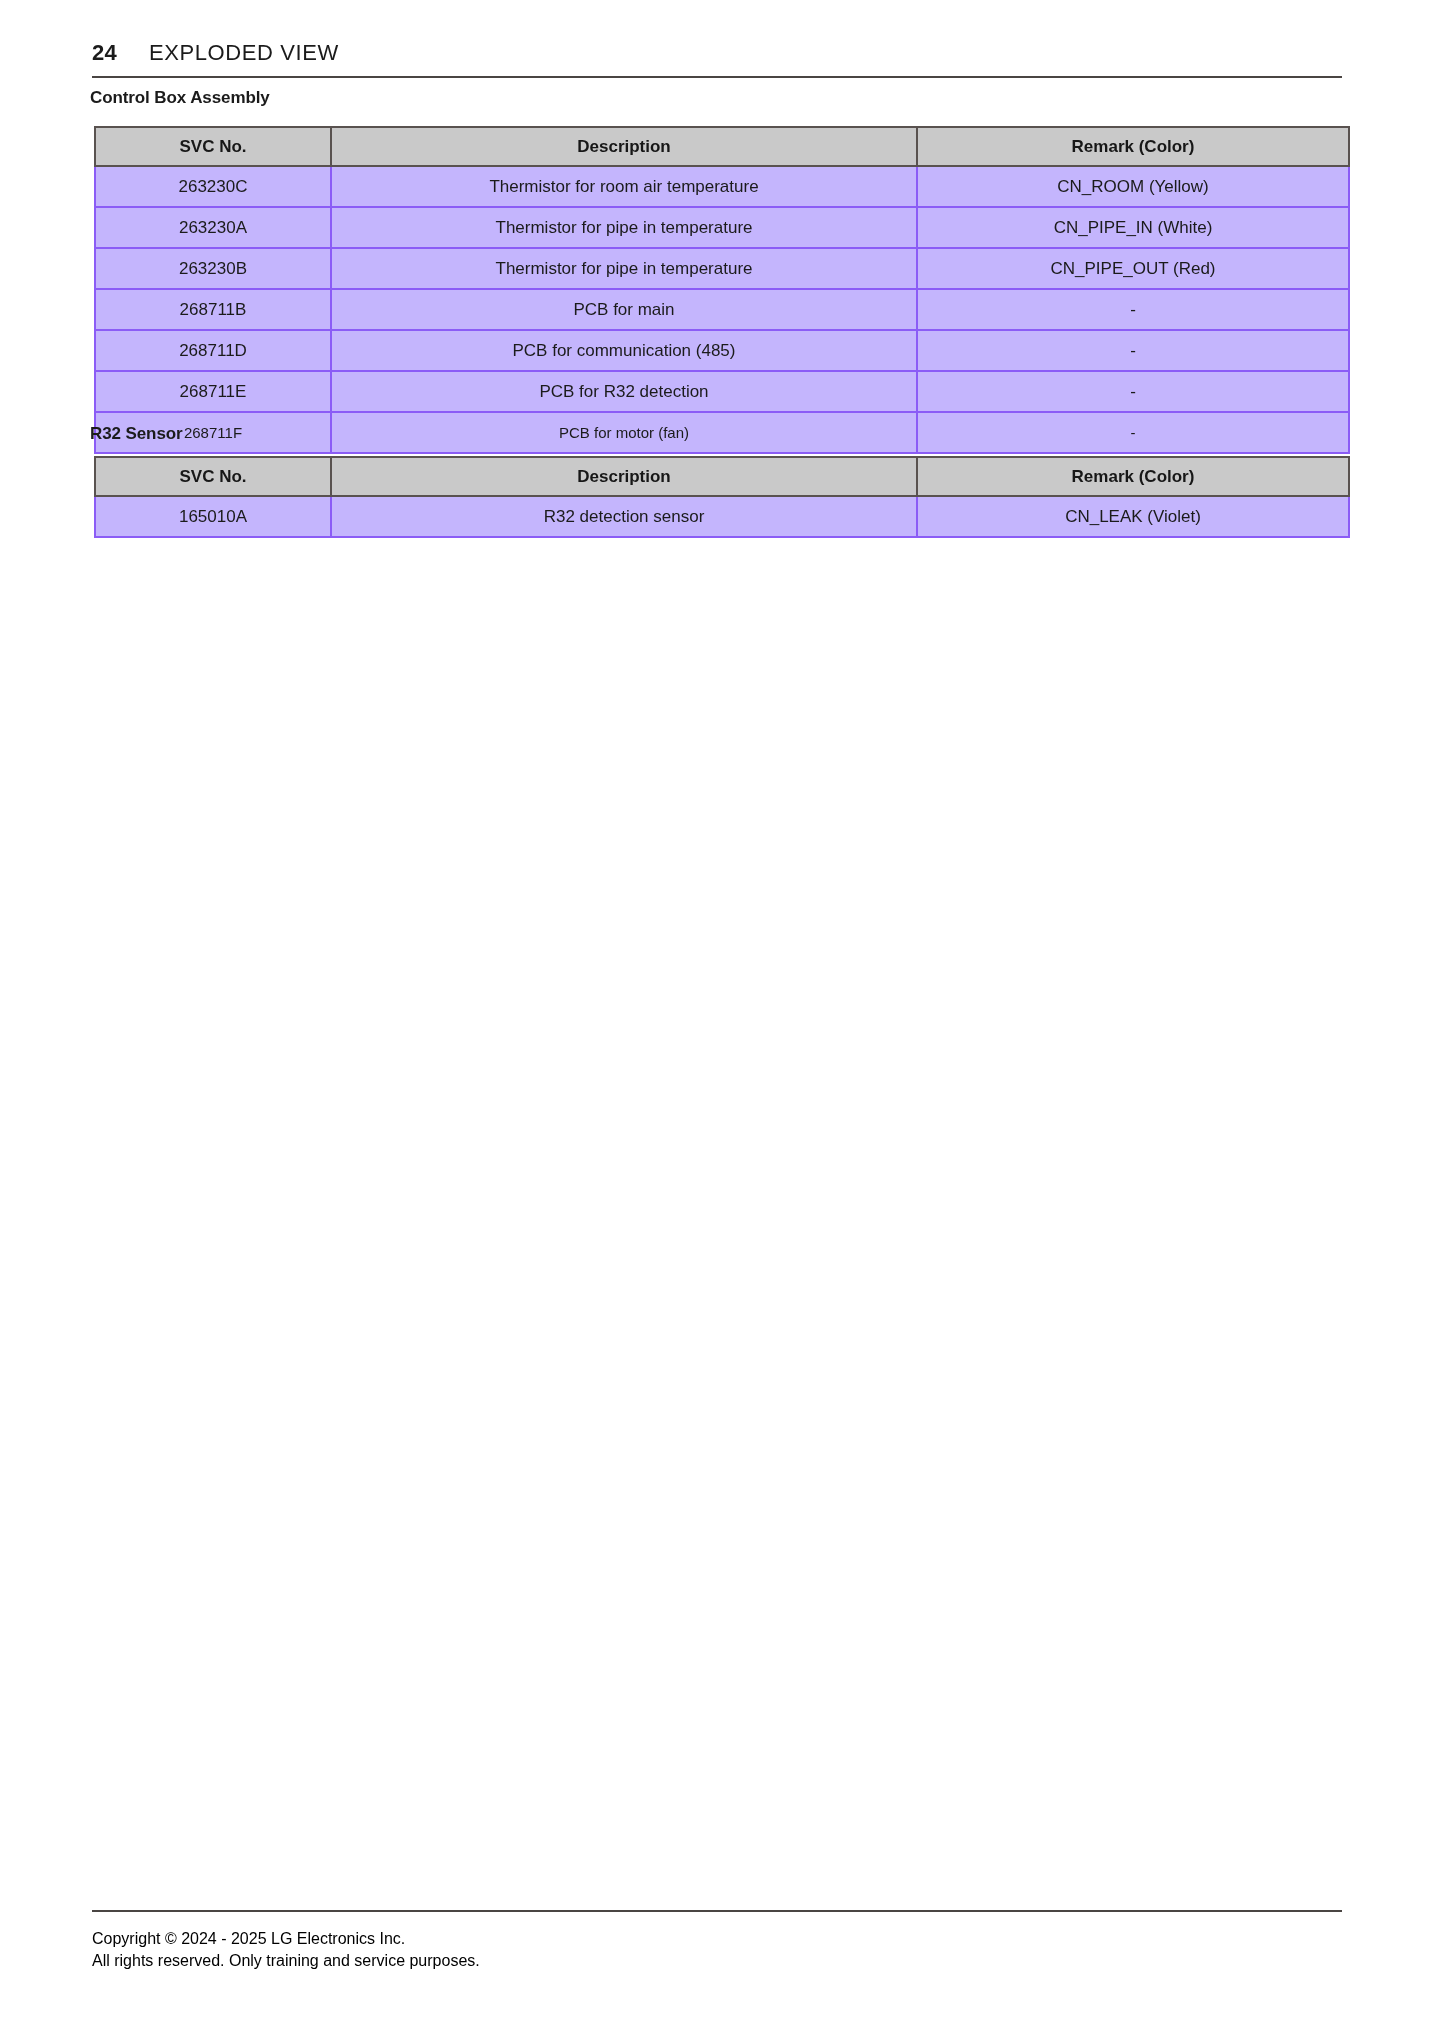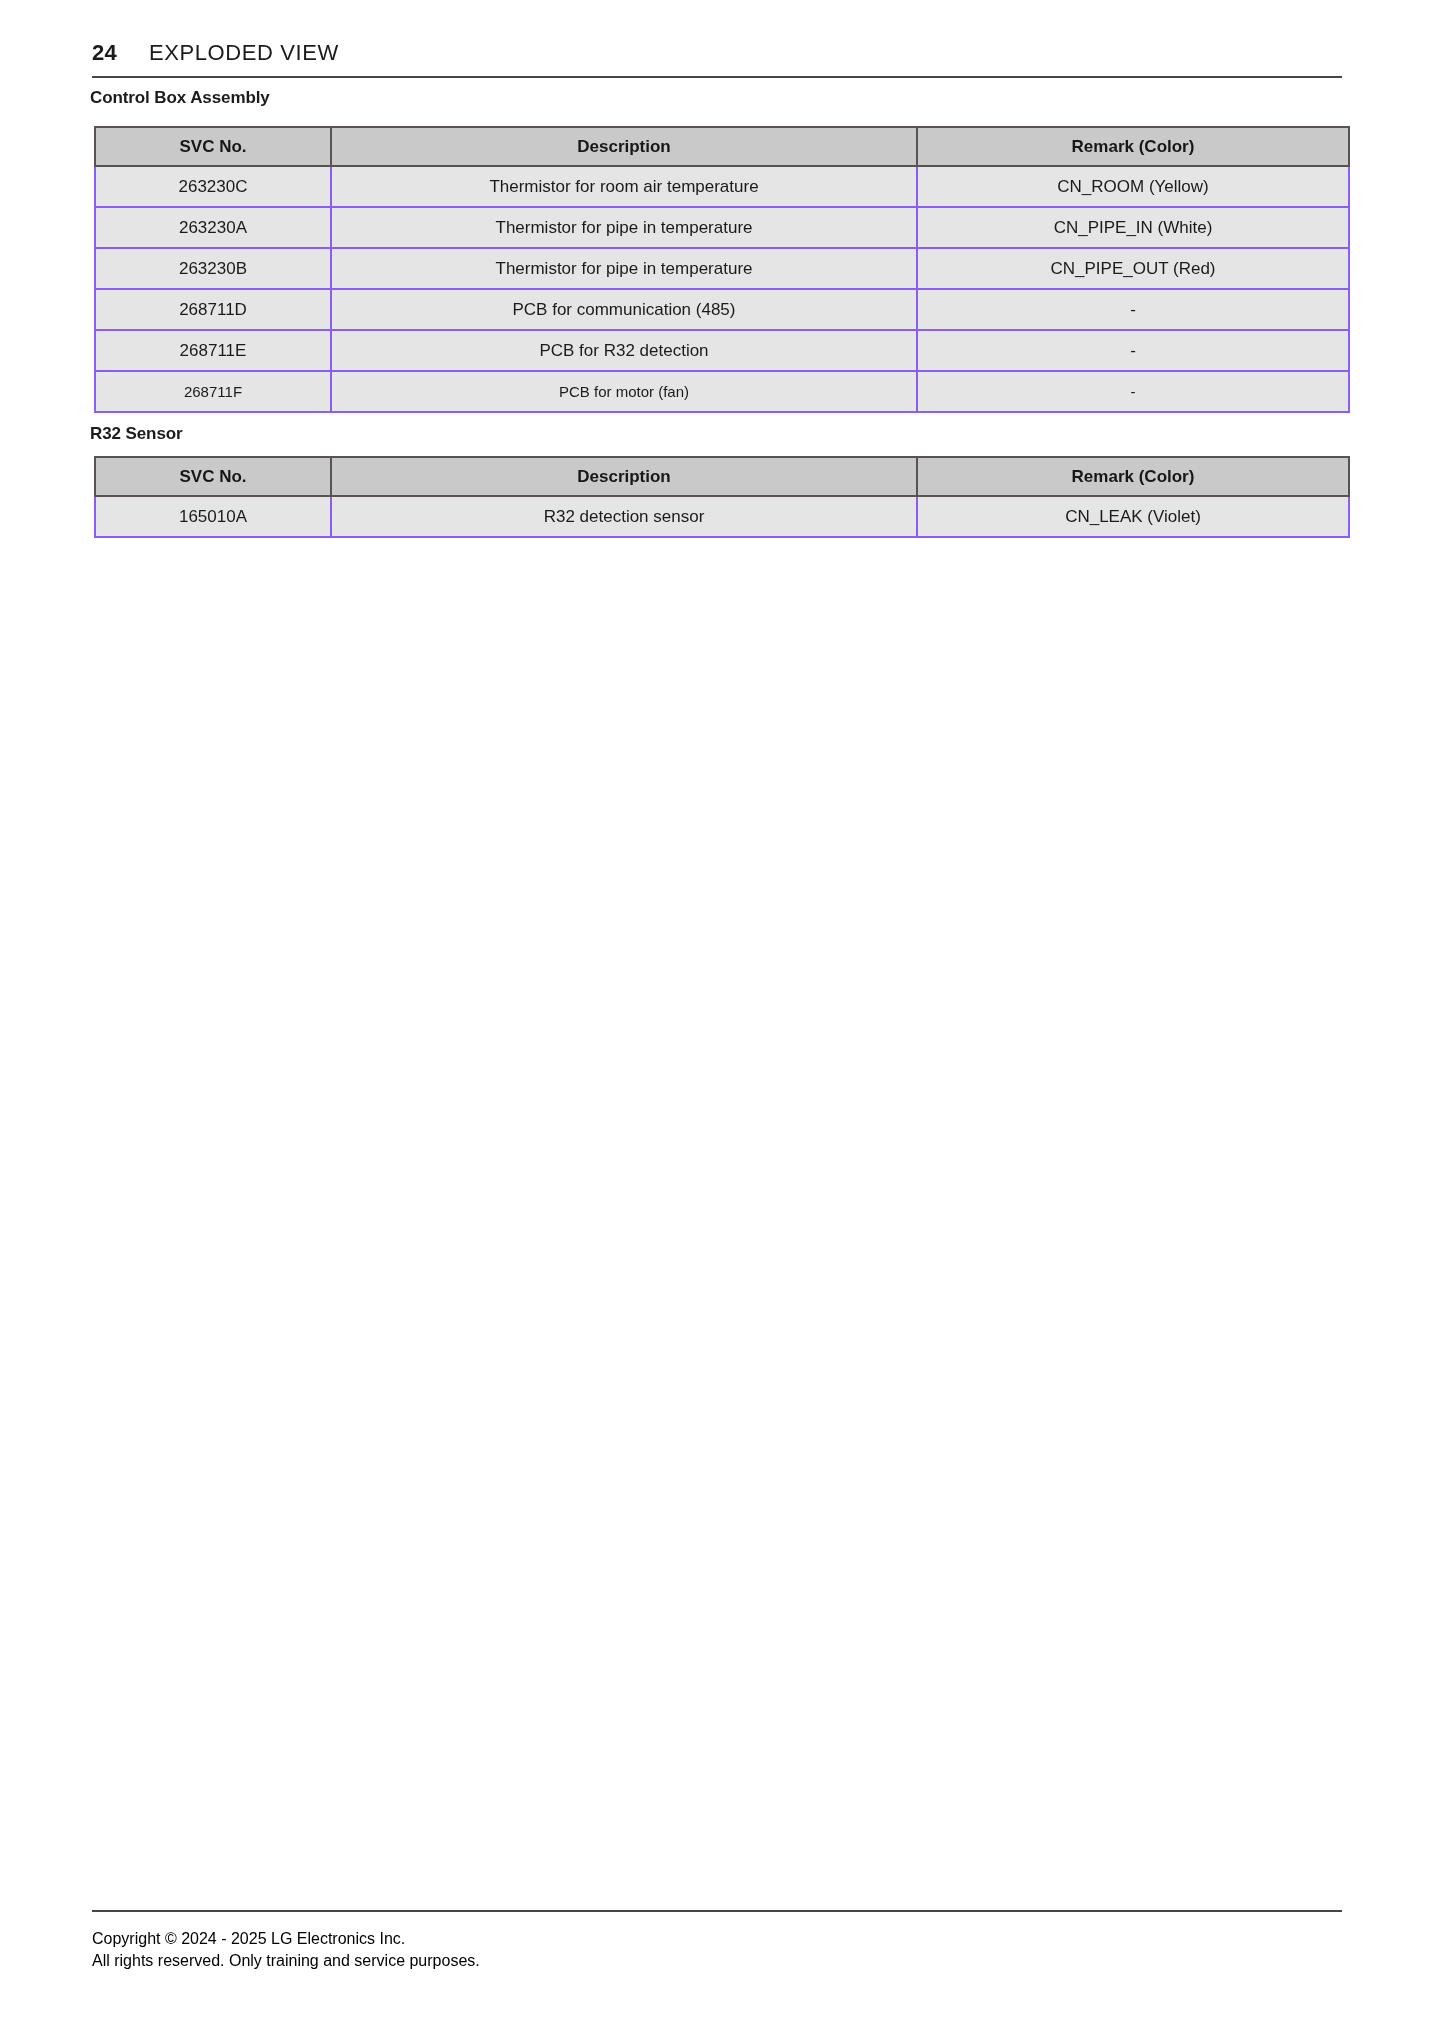--- a/index.html
+++ b/index.html
@@ -98,21 +98,21 @@
   .parts-table thead th {
     background: #c9c9c9;
     font-weight: bold;
     font-size: 17px;
     color: #171717;
     height: 37px;
     line-height: 37px;
     border-color: #59524f;
   }
   .parts-table tbody td {
-    background: #e5e5e5;
+    background: #c4b5fd;
     font-weight: normal;
     color: #1b1b1b;
   }
   .parts-table tbody tr.row-small td {
     font-size: 15px;
   }
   .parts-table tbody td.dash {
     letter-spacing: 0;
   }
 
@@ -171,20 +171,25 @@
         <td>263230A</td>
         <td>Thermistor for pipe in temperature</td>
         <td>CN_PIPE_IN (White)</td>
       </tr>
       <tr>
         <td>263230B</td>
         <td>Thermistor for pipe in temperature</td>
         <td>CN_PIPE_OUT (Red)</td>
       </tr>
       <tr>
+        <td>268711B</td>
+        <td>PCB for main</td>
+        <td class="dash">-</td>
+      </tr>
+      <tr>
         <td>268711D</td>
         <td>PCB for communication (485)</td>
         <td class="dash">-</td>
       </tr>
       <tr>
         <td>268711E</td>
         <td>PCB for R32 detection</td>
         <td class="dash">-</td>
       </tr>
       <tr class="row-small">

